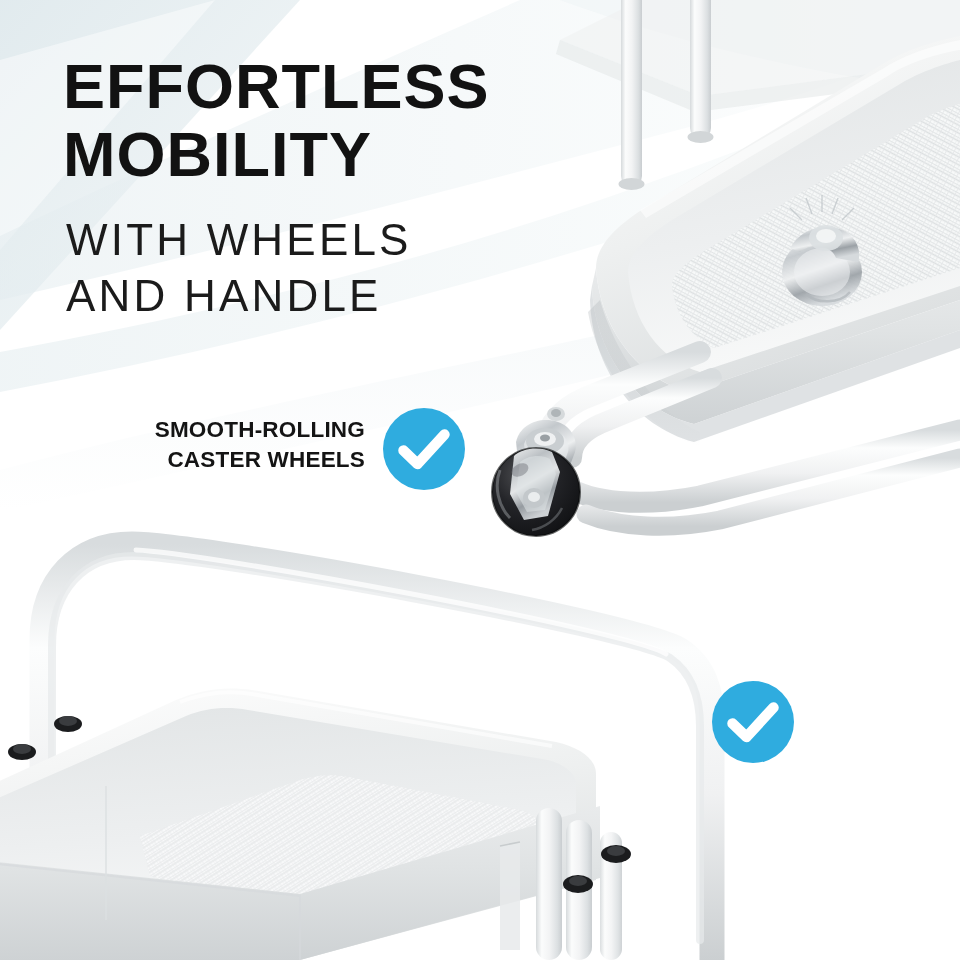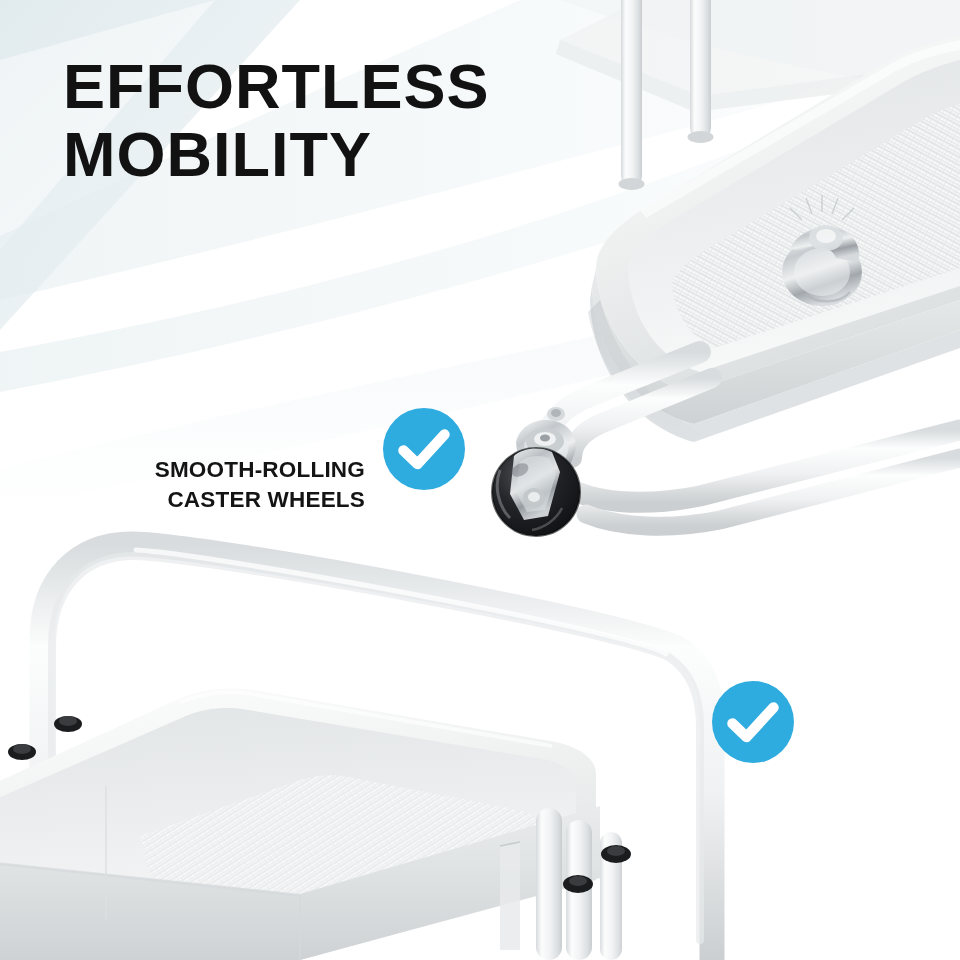--- a/index.html
+++ b/index.html
@@ -68,21 +68,20 @@
   
   .callout-label {
     position: absolute;
     font-size: 22.5px;
     font-weight: 700;
     line-height: 30px;
     letter-spacing: 0.2px;
     color: #141414;
     text-transform: uppercase;
     white-space: pre-line;
-    margin-top: 40px;
   }
   .callout-1-label {
     left: 40px;
     top: 415px;
     width: 325px;
     text-align: right;
   }
   .callout-2-label {
     left: 710px;
     top: 795px;
@@ -369,20 +368,22 @@
         <ellipse cx="578" cy="881" rx="9" ry="5" fill="#3A3C3F"></ellipse>
       </g>
 
       <path d="M180,702 C206,692 228,690 252,694 L552,746" stroke="#FFFFFF" stroke-width="4" fill="none" opacity="0.6"></path>
     </g>
   </svg>
 
   <div class="headline">EFFORTLESS
 MOBILITY</div>
 
+  <div class="subhead">WITH WHEELS
+AND HANDLE</div>
 
   <div class="callout-label callout-1-label">SMOOTH-ROLLING
 CASTER WHEELS</div>
 
   <div class="check-badge badge-1">
     <svg viewBox="0 0 82 82" aria-hidden="true">
       <circle cx="41" cy="41" r="41" fill="#2FACDF"></circle>
       <path d="M20.5 42.5 L34.5 56.0 L61.5 26.5" stroke="#FFFFFF" stroke-width="10.5" fill="none" stroke-linecap="round" stroke-linejoin="round"></path>
     </svg>
   </div>

